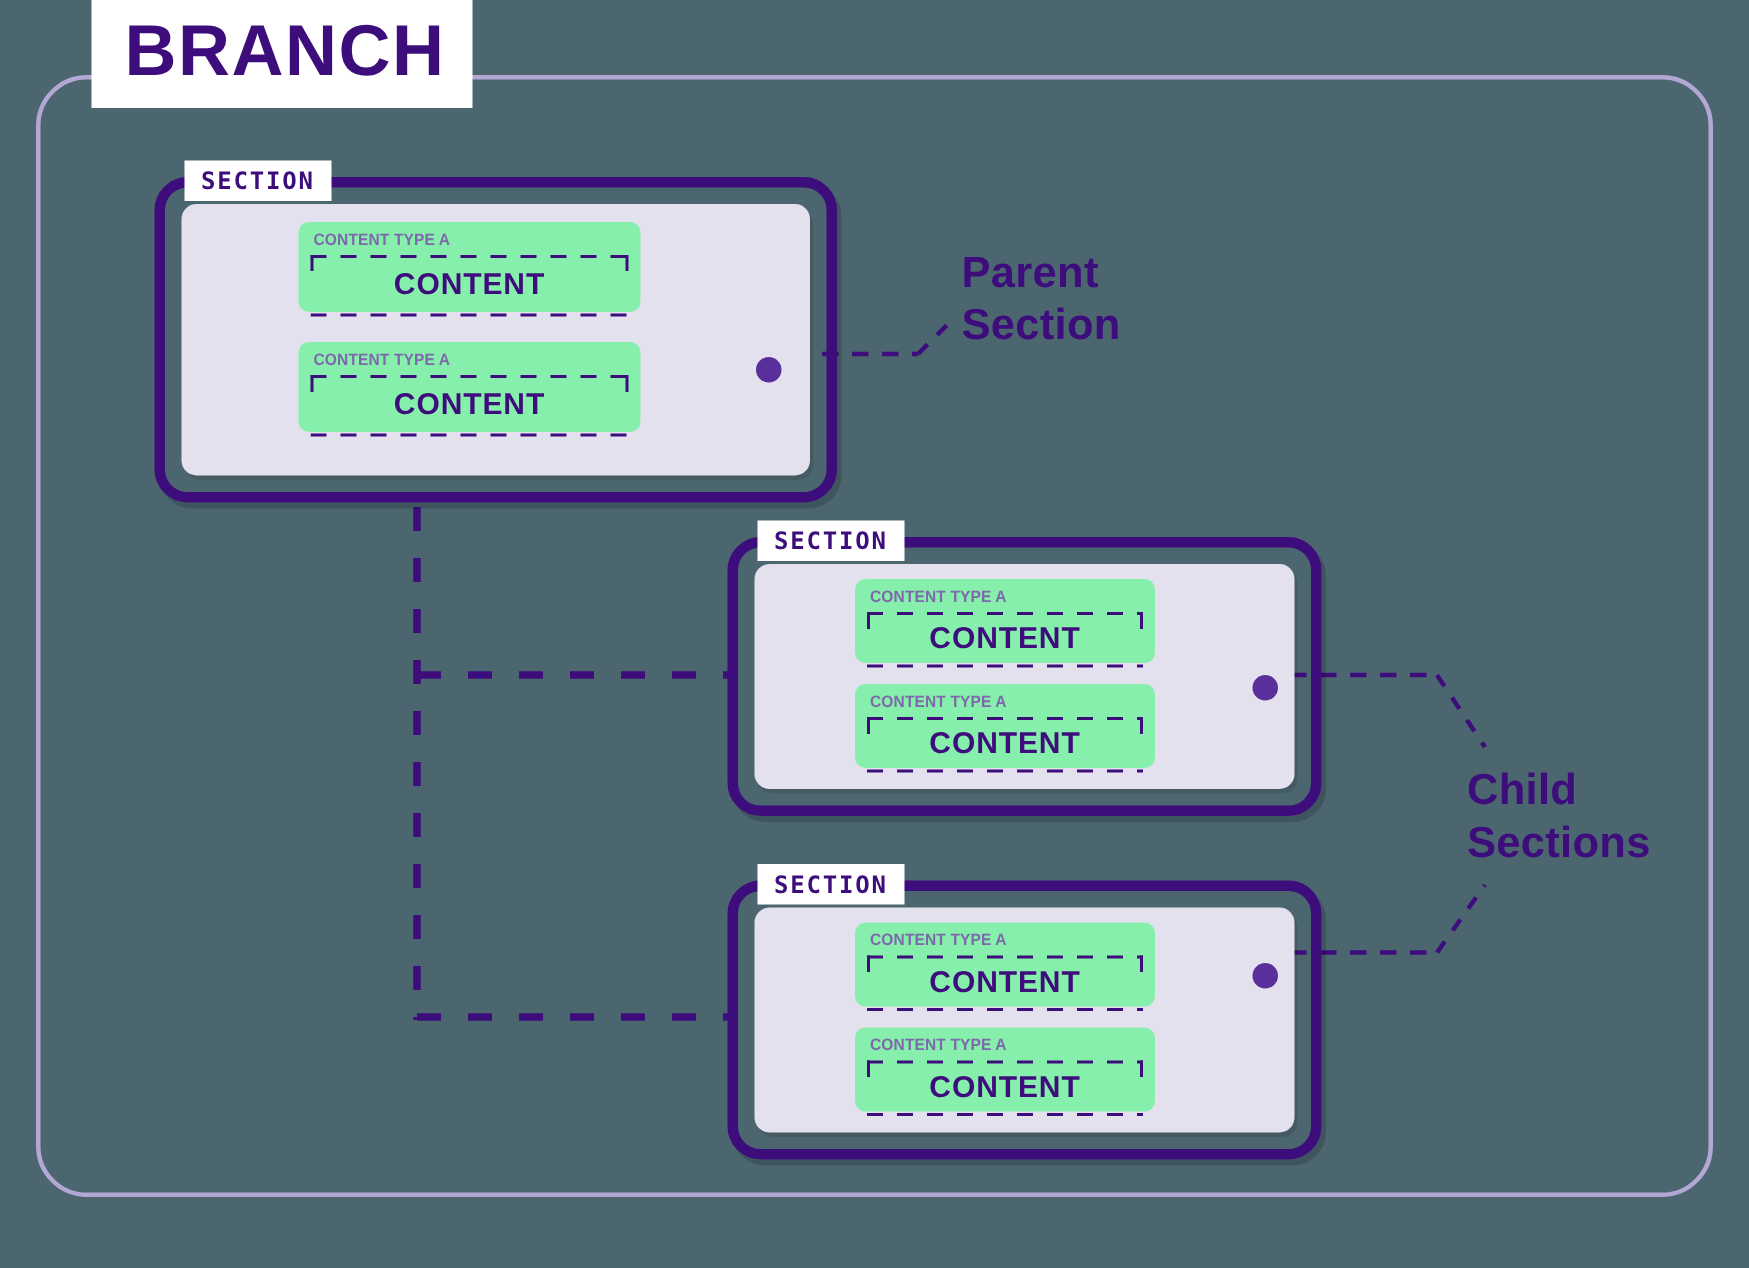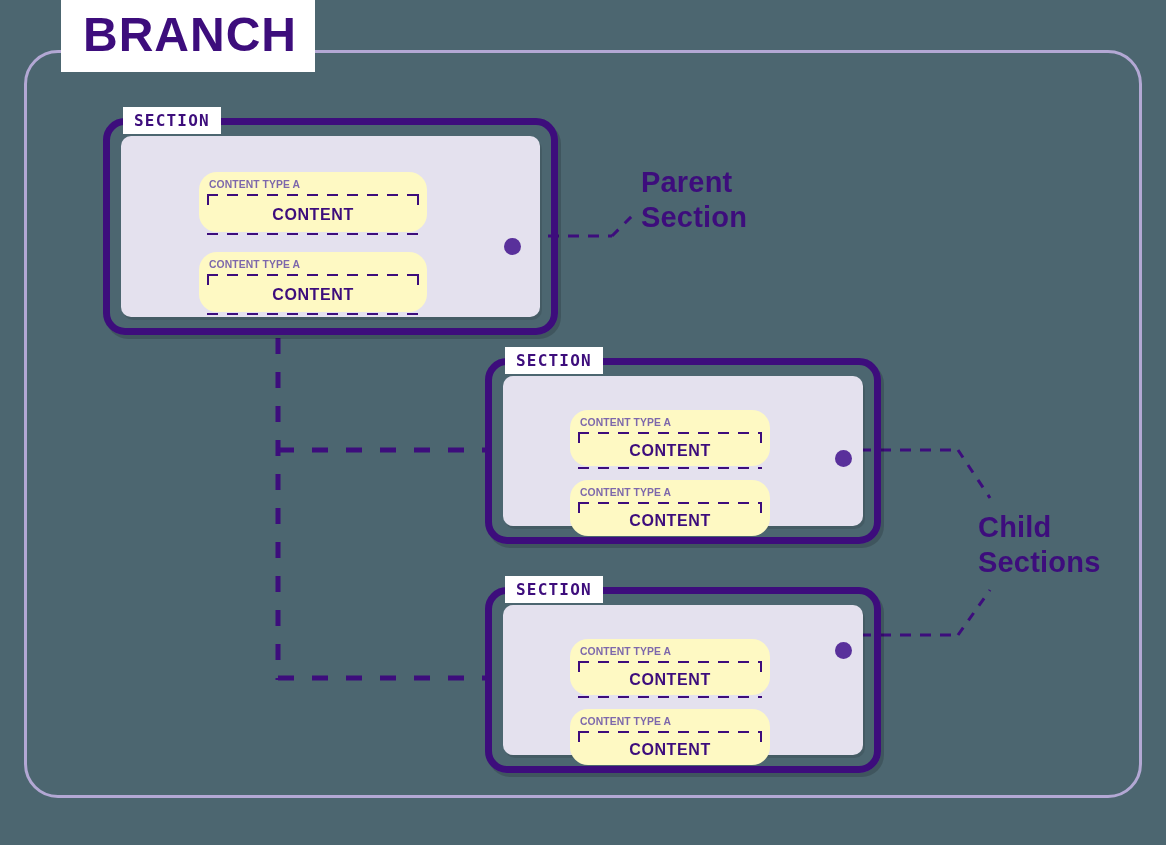--- a/index.html
+++ b/index.html
@@ -88,25 +88,24 @@
     font-size: 16px;
     letter-spacing: 1.2px;
     padding: 4px 11px 4px 11px;
     line-height: 19px;
     white-space: nowrap;
   }
 
   
   .content-block {
     position: absolute;
-    background: #fef9c3;
-    border-radius: 18px;
+    background: #86efac;
+    border-radius: 7px;
     box-sizing: border-box;
     padding: 6px 8px 8px 8px;
-    margin-top: 24px;
   }
 
   .content-type {
     color: #7d68ab;
     font-size: 11px;
     font-weight: bold;
     letter-spacing: 0.1px;
     font-family: "Liberation Sans", sans-serif;
     line-height: 13px;
     margin-left: 2px;
@@ -141,21 +140,21 @@
   .content-dashed .edge-left { left: 0; }
   .content-dashed .edge-right { right: 0; }
 
   .content-label {
     position: absolute;
     left: 0; right: 0; top: 0; bottom: 0;
     display: flex;
     align-items: center;
     justify-content: center;
     color: #3d0d7c;
-    font-size: 16px;
+    font-size: 20px;
     font-weight: bold;
     letter-spacing: 0.6px;
     font-family: "Liberation Sans", sans-serif;
   }
 
   
   .dot {
     position: absolute;
     width: 17px;
     height: 17px;

